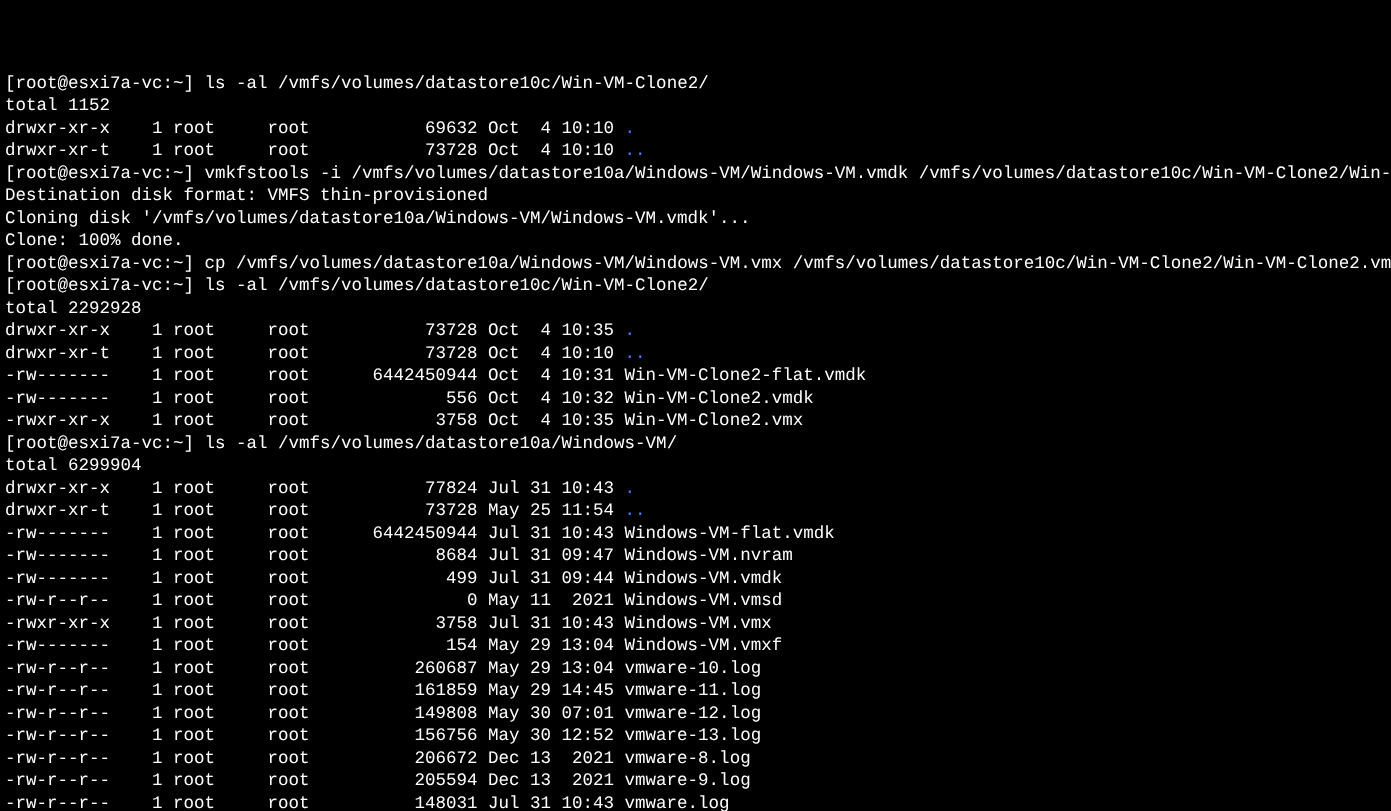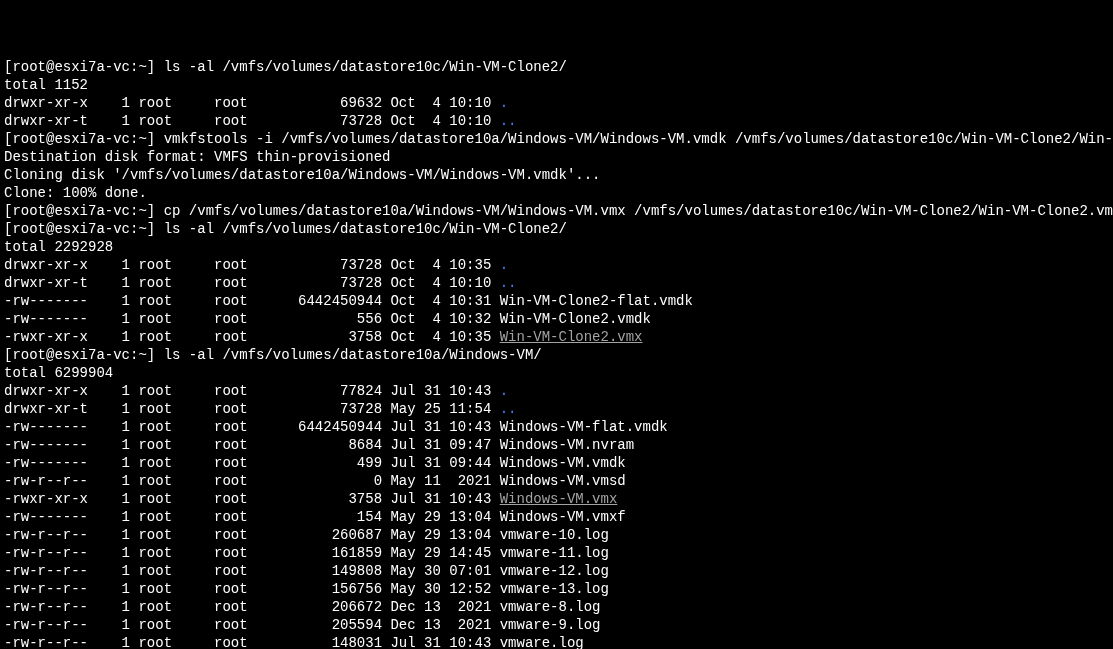--- a/index.html
+++ b/index.html
@@ -6,21 +6,21 @@
     background: #000;
     color: #fff;
     font-family: "Courier New", Courier, monospace;
     font-size: 14px;
     line-height: 18px;
     margin: 0;
     padding: 4px;
     white-space: pre;
   }
   .blue { color: #4a7cff; }
-  .green { color: #a3a3a3; text-decoration: underline; }
+  .green { color: #ffffff; }
   .row { display: block; }
 </style>
 </head>
 <body>
 
 
 <div id="term"><div class="row"><span>[root@esxi7a-vc:~]</span> <span>ls -al /vmfs/volumes/datastore10c/Win-VM-Clone2/</span></div><div class="row">total 1152</div><div class="row">drwxr-xr-x    1 root     root           69632 Oct  4 10:10 <span class="blue">.</span></div><div class="row">drwxr-xr-t    1 root     root           73728 Oct  4 10:10 <span class="blue">..</span></div><div class="row"><span>[root@esxi7a-vc:~]</span> <span>vmkfstools -i /vmfs/volumes/datastore10a/Windows-VM/Windows-VM.vmdk /vmfs/volumes/datastore10c/Win-VM-Clone2/Win-VM-Clone2.vmdk -d thin</span></div><div class="row">Destination disk format: VMFS thin-provisioned</div><div class="row">Cloning disk '/vmfs/volumes/datastore10a/Windows-VM/Windows-VM.vmdk'...</div><div class="row">Clone: 100% done.</div><div class="row"><span>[root@esxi7a-vc:~]</span> <span>cp /vmfs/volumes/datastore10a/Windows-VM/Windows-VM.vmx /vmfs/volumes/datastore10c/Win-VM-Clone2/Win-VM-Clone2.vmx</span></div><div class="row"><span>[root@esxi7a-vc:~]</span> <span>ls -al /vmfs/volumes/datastore10c/Win-VM-Clone2/</span></div><div class="row">total 2292928</div><div class="row">drwxr-xr-x    1 root     root           73728 Oct  4 10:35 <span class="blue">.</span></div><div class="row">drwxr-xr-t    1 root     root           73728 Oct  4 10:10 <span class="blue">..</span></div><div class="row">-rw-------    1 root     root      6442450944 Oct  4 10:31 <span class="">Win-VM-Clone2-flat.vmdk</span></div><div class="row">-rw-------    1 root     root             556 Oct  4 10:32 <span class="">Win-VM-Clone2.vmdk</span></div><div class="row">-rwxr-xr-x    1 root     root            3758 Oct  4 10:35 <span class="green">Win-VM-Clone2.vmx</span></div><div class="row"><span>[root@esxi7a-vc:~]</span> <span>ls -al /vmfs/volumes/datastore10a/Windows-VM/</span></div><div class="row">total 6299904</div><div class="row">drwxr-xr-x    1 root     root           77824 Jul 31 10:43 <span class="blue">.</span></div><div class="row">drwxr-xr-t    1 root     root           73728 May 25 11:54 <span class="blue">..</span></div><div class="row">-rw-------    1 root     root      6442450944 Jul 31 10:43 <span class="">Windows-VM-flat.vmdk</span></div><div class="row">-rw-------    1 root     root            8684 Jul 31 09:47 <span class="">Windows-VM.nvram</span></div><div class="row">-rw-------    1 root     root             499 Jul 31 09:44 <span class="">Windows-VM.vmdk</span></div><div class="row">-rw-r--r--    1 root     root               0 May 11  2021 <span class="">Windows-VM.vmsd</span></div><div class="row">-rwxr-xr-x    1 root     root            3758 Jul 31 10:43 <span class="green">Windows-VM.vmx</span></div><div class="row">-rw-------    1 root     root             154 May 29 13:04 <span class="">Windows-VM.vmxf</span></div><div class="row">-rw-r--r--    1 root     root          260687 May 29 13:04 <span class="">vmware-10.log</span></div><div class="row">-rw-r--r--    1 root     root          161859 May 29 14:45 <span class="">vmware-11.log</span></div><div class="row">-rw-r--r--    1 root     root          149808 May 30 07:01 <span class="">vmware-12.log</span></div><div class="row">-rw-r--r--    1 root     root          156756 May 30 12:52 <span class="">vmware-13.log</span></div><div class="row">-rw-r--r--    1 root     root          206672 Dec 13  2021 <span class="">vmware-8.log</span></div><div class="row">-rw-r--r--    1 root     root          205594 Dec 13  2021 <span class="">vmware-9.log</span></div><div class="row">-rw-r--r--    1 root     root          148031 Jul 31 10:43 <span class="">vmware.log</span></div></div>
 
 
 

